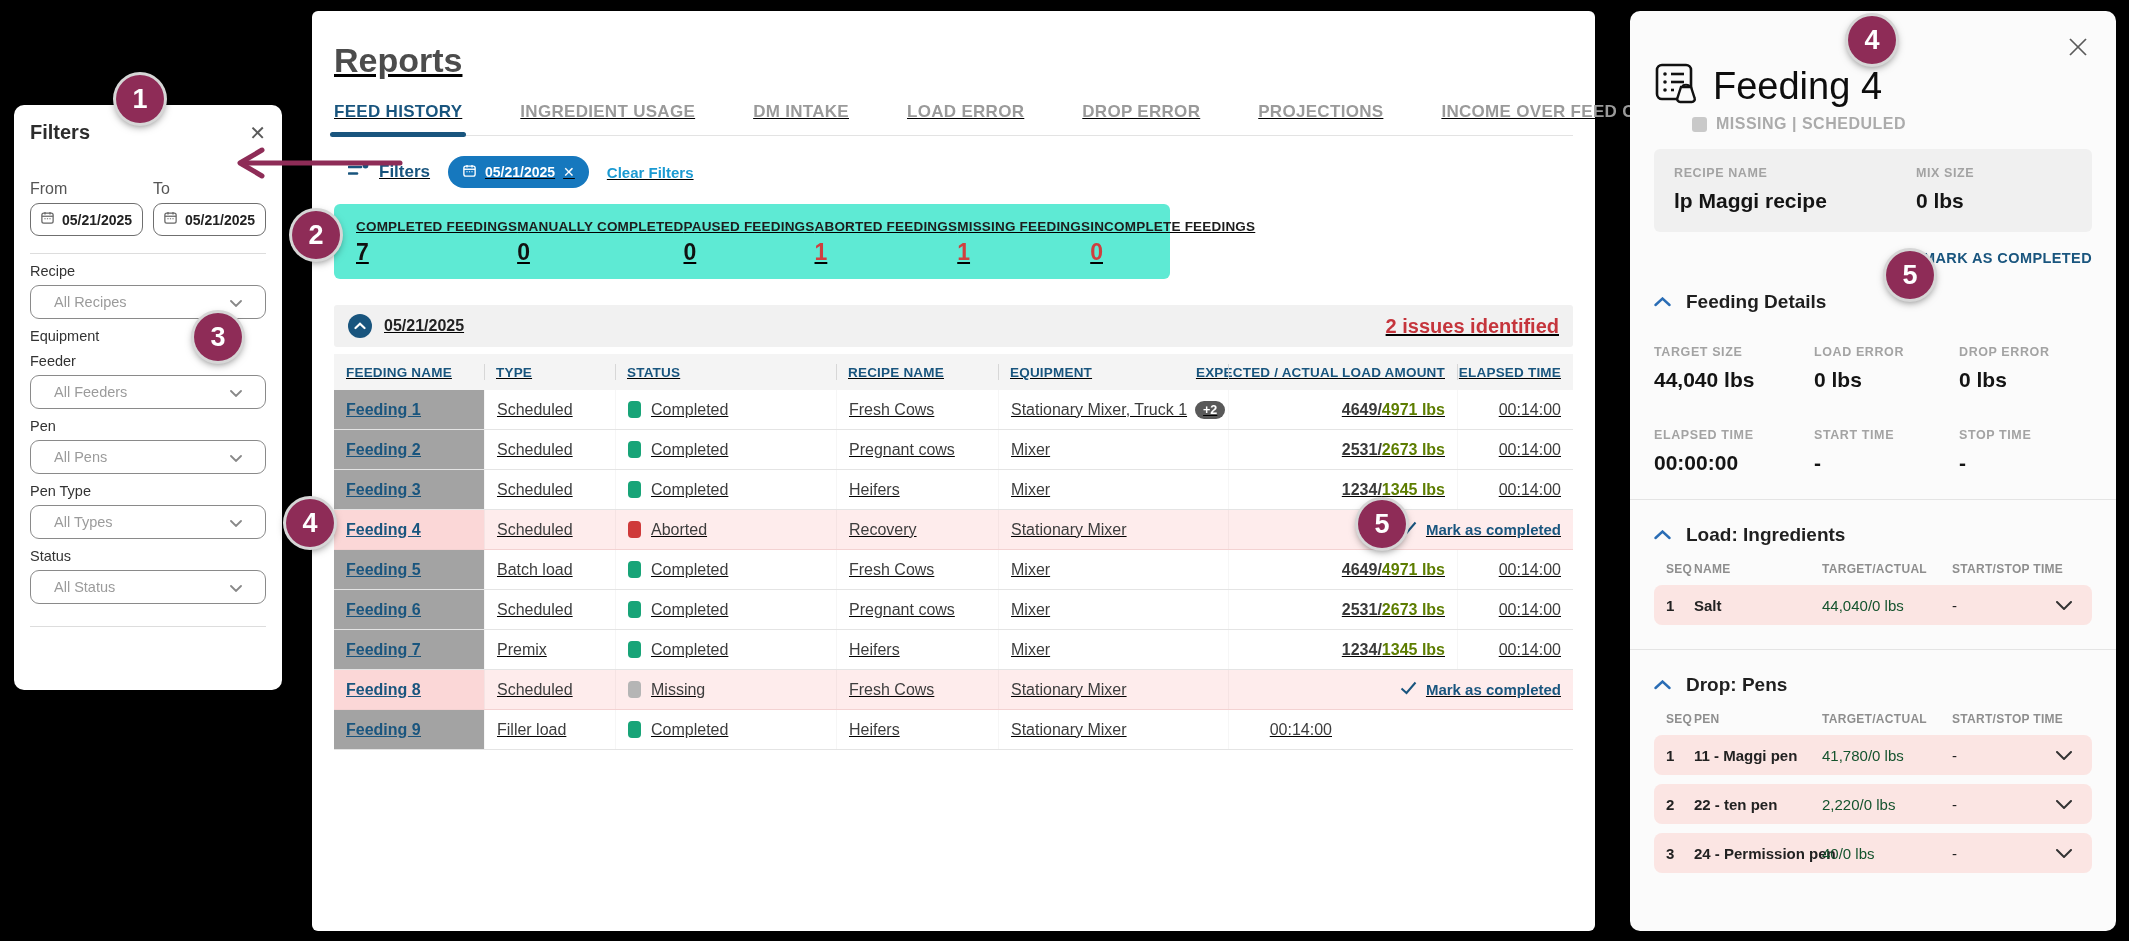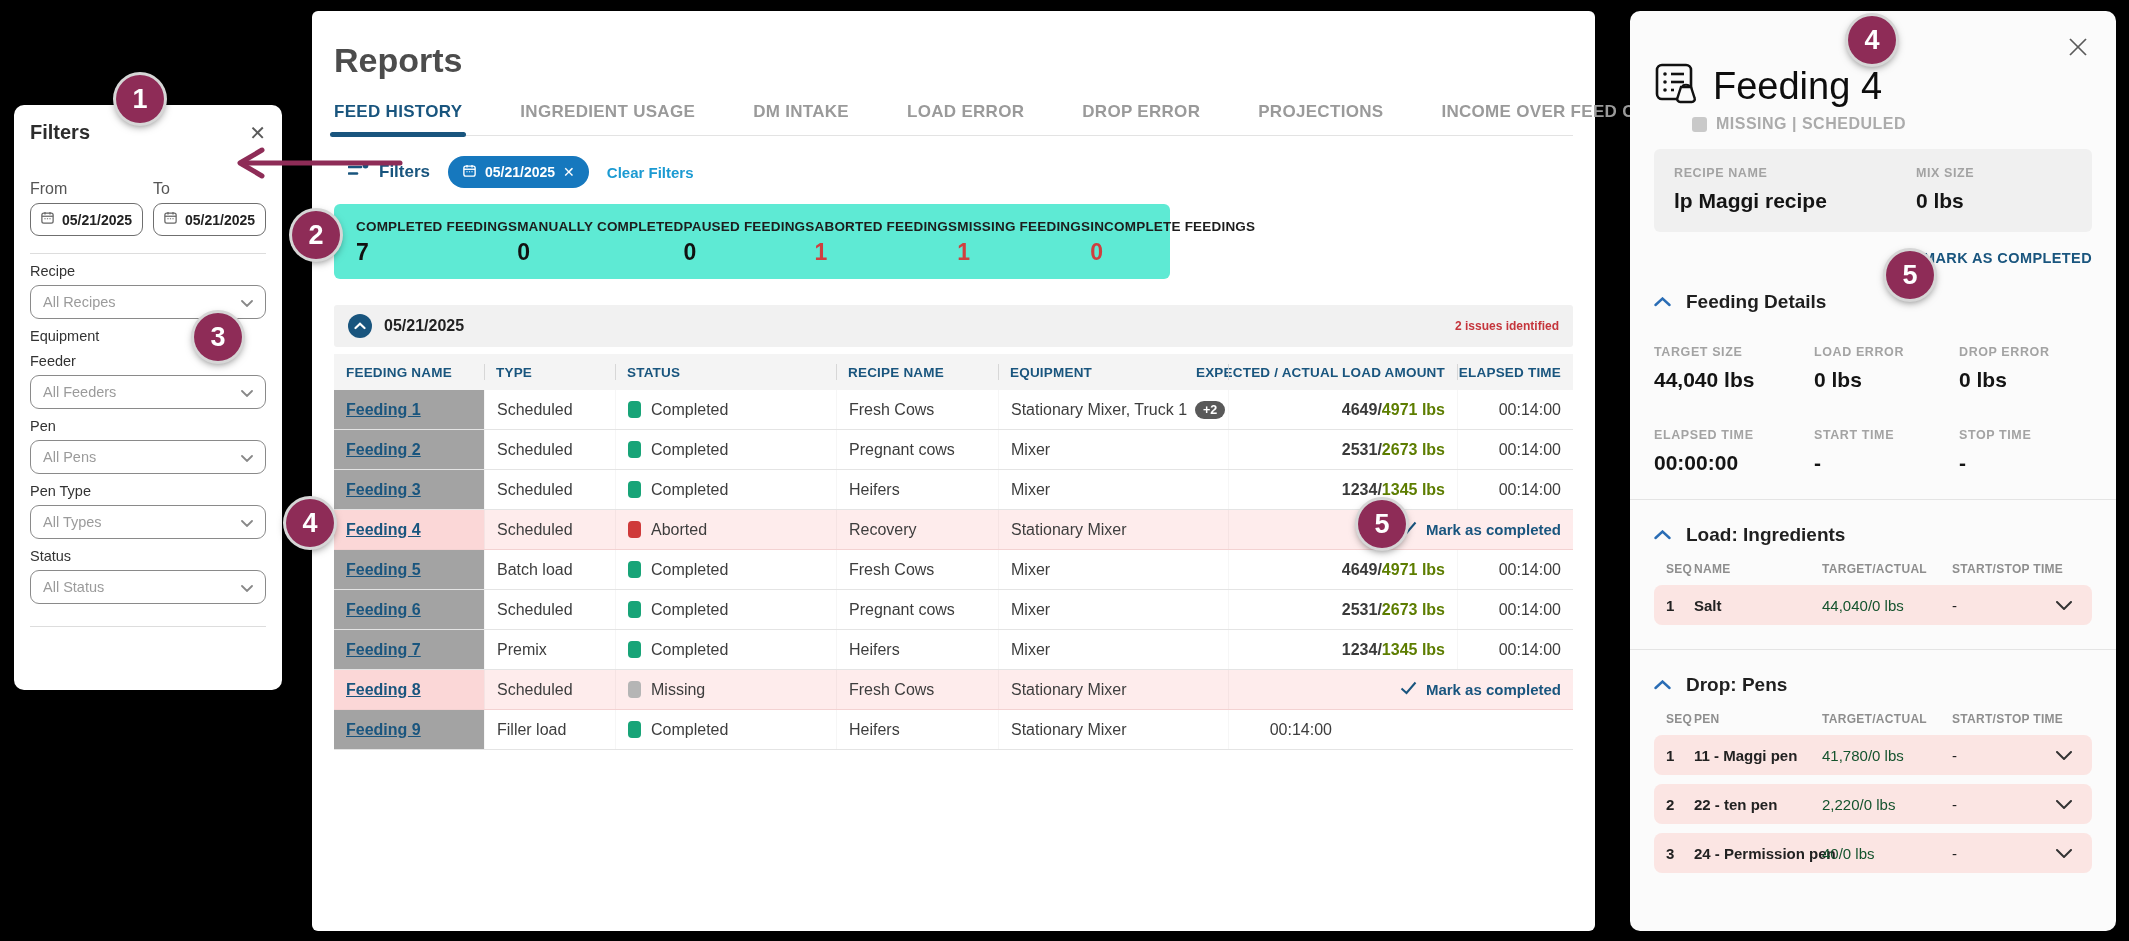--- a/index.html
+++ b/index.html
@@ -14,42 +14,42 @@
   .fp-title { font-size:20px; font-weight:700; color:#2d2d2d; }
   .fp-close { color:#5a5a5a; font-size:20px; cursor:pointer; line-height:1; }
   .fp-dates { display:flex; gap:10px; margin-top:36px; }
   .fp-date-col { flex:1; }
   .fp-label { font-size:16px; color:#555; margin-bottom:5px; }
   .date-input { height:33px; border:1.5px solid #6f6f6f; border-radius:9px; display:flex; align-items:center; gap:7px; padding:0 9px; }
   .date-input .dval { font-size:14px; font-weight:700; color:#222; white-space:nowrap; }
   .fp-divider { border-top:1px solid #ddd; margin:17px 0 6px 0; }
   .fgroup { margin-top:9px; }
   .fgroup .flabel { font-size:14.5px; color:#333; margin-bottom:6px; }
-  .fselect { height:34px; border:1.5px solid #8a8a8a; border-radius:9px; display:flex; align-items:center; justify-content:space-between; padding:0 12px; color:#9b9b9b; font-size:14.5px; cursor:pointer; }
+  .fselect { height:34px; border:1.5px solid #8a8a8a; border-radius:9px; display:flex; align-items:center; justify-content:space-between; padding:0 23px; color:#9b9b9b; font-size:14.5px; cursor:pointer; }
 
   
-  .reports-panel { left:312px; top:11px; width:1283px; height:920px; border-radius:6px; padding:0 22px; }
+  .reports-panel { left:312px; top:11px; width:1283px; height:920px; border-radius:6px; padding:0 22px;text-decoration:underline; }
   .rp-title { margin-top:30px; font-size:34px; font-weight:700; color:#4c4c4c; }
   .tabs { display:flex; gap:58px; margin-top:22px; border-bottom:1px solid #e3e3e3; }
   .tab { position:relative; padding-bottom:13px; font-size:17px; font-weight:700; color:#9a9a9a; letter-spacing:.3px; cursor:pointer; white-space:nowrap; }
   .tab.active { color:#19557e; }
   .tab.active::after { content:""; position:absolute; left:-4px; right:-4px; bottom:-2px; height:5px; border-radius:3px; background:#19557e; }
   .filter-bar { display:flex; align-items:center; gap:18px; margin-top:20px; padding-left:14px; }
   .fb-filters { display:flex; align-items:center; gap:9px; color:#19557e; font-size:17px; font-weight:700; cursor:pointer; }
   .chip { display:flex; align-items:center; gap:8px; background:#1678be; color:#fff; border-radius:17px; padding:7px 14px; font-size:14px; font-weight:700; cursor:pointer; }
   .chip .x { font-size:14px; font-weight:400; }
   .clear-link { color:#1b9ad2; font-size:15px; font-weight:700; cursor:pointer; }
   .stats-bar { margin-top:16px; width:836px; background:#5eead4; border-radius:6px; padding:15px 22px 13px 22px; display:flex; }
   .stat .slabel { font-size:13.5px; font-weight:700; color:#1d1d1d; letter-spacing:.2px; white-space:nowrap; }
   .stat .sval { font-size:23px; font-weight:700; color:#111; margin-top:5px; }
   .stat .sval.red { color:#cf3f3f; }
   .group-band { margin-top:26px; background:#f1f1f1; border-radius:3px; height:42px; display:flex; align-items:center; gap:12px; padding:0 14px; }
   .gb-circle { width:24px; height:24px; border-radius:50%; background:#19557e; display:flex; align-items:center; justify-content:center; cursor:pointer; flex:0 0 auto; }
   .gb-date { font-size:16px; font-weight:700; color:#222; }
-  .gb-issues { margin-left:auto; font-size:12px; font-weight:700; color:#c5353c; }
+  .gb-issues { margin-left:auto; font-size:20px; font-weight:700; color:#c5353c; }
 
   .ftable { margin-top:7px; }
   .thead { display:flex; background:#f4f4f4; height:36px; }
   .th { position:relative; display:flex; align-items:center; padding:0 12px; font-size:13.5px; font-weight:700; color:#19557e; letter-spacing:.2px; white-space:nowrap; }
   .th + .th::before { content:""; position:absolute; left:0; top:10px; height:16px; width:1px; background:#d7d7d7; }
   .trow { display:flex; height:40px; border-bottom:1px solid #e4e4e4; background:#fff; }
   .tcell { display:flex; align-items:center; padding:0 12px; font-size:16px; color:#3d3d3d; overflow:hidden; white-space:nowrap; }
   .tcell + .tcell { border-left:1px solid rgba(0,0,0,0.035); }
   .c0{width:150px;} .c1{width:131px;} .c2{width:221px;} .c3{width:162px;} .c4{width:230px;} .c5{width:229px; justify-content:flex-end;} .c6{width:116px; justify-content:flex-end;}
   .c-action{width:345px; justify-content:flex-end; gap:9px;}

